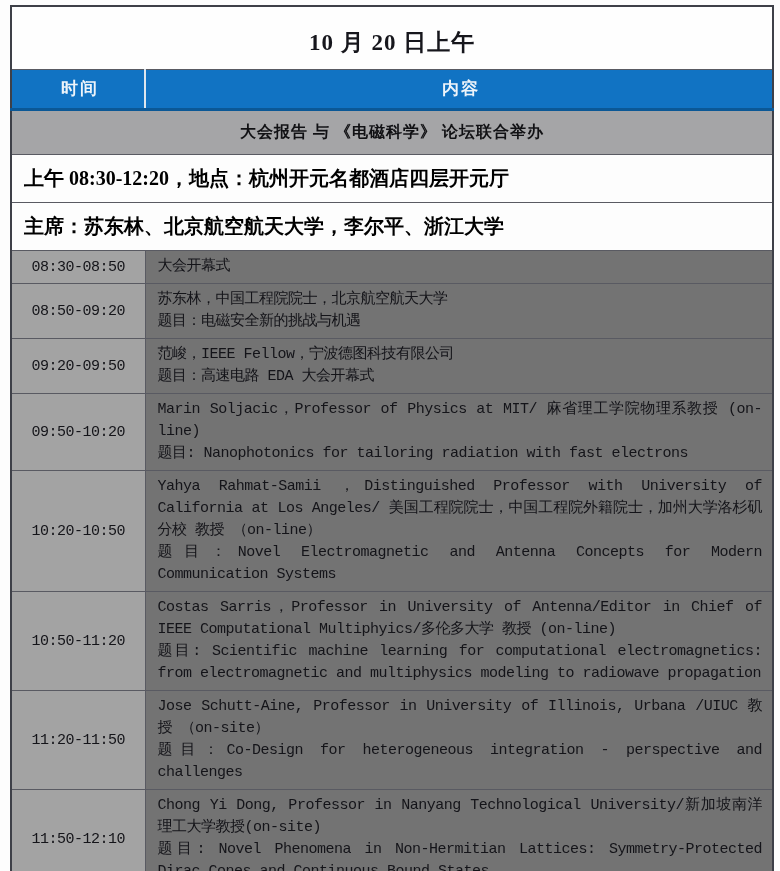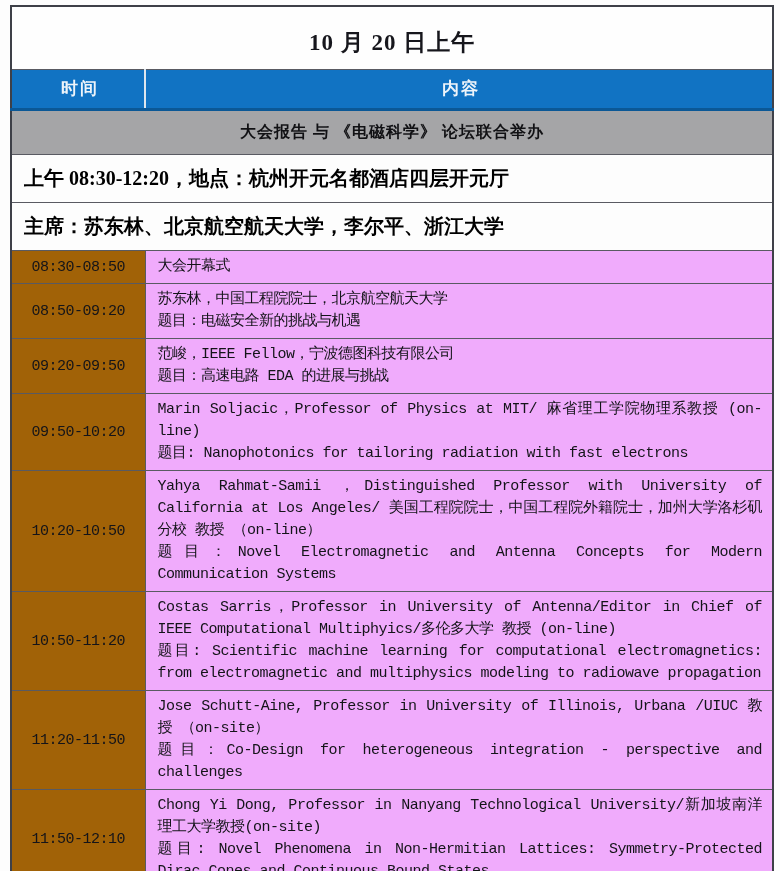--- a/index.html
+++ b/index.html
@@ -68,26 +68,26 @@
     background: #fdfdfd;
     color: #000000;
   }
   
   tr.session td.time {
     text-align: center;
     font-family: "Liberation Mono", "DejaVu Sans Mono", "DejaVu Serif", serif;
     font-size: 15px;
     letter-spacing: -0.5px;
     color: #141419;
-    background: #a16207;
+    background: #a3a3a3;
     margin-left: 38px;
   }
   tr.session td.content {
     padding: 5px 10px 5px 12px;
-    background: #f0abfc;
+    background: #737373;
   }
   tr.session td.content p {
     margin: 0;
     text-align: justify;
     font-family: "Liberation Mono", "DejaVu Sans Mono", "DejaVu Serif", serif;
     font-size: 15px;
     letter-spacing: -0.5px;
     line-height: 22px;
     color: #141419;
   }
@@ -138,21 +138,21 @@
       <td class="content">
         <p>苏东林，中国工程院院士，北京航空航天大学</p>
         <p>题目：电磁安全新的挑战与机遇</p>
       </td>
     </tr>
 
     <tr class="session">
       <td class="time">09:20-09:50</td>
       <td class="content">
         <p>范峻，IEEE Fellow，宁波德图科技有限公司</p>
-        <p>题目：高速电路 EDA 的进展与挑战</p>
+        <p>题目：高速电路 EDA 大会开幕式</p>
       </td>
     </tr>
 
     <tr class="session">
       <td class="time">09:50-10:20</td>
       <td class="content">
         <p>Marin Soljacic，Professor of Physics at MIT/ 麻省理工学院物理系教授 (on-line)</p>
         <p>题目: Nanophotonics for tailoring radiation with fast electrons</p>
       </td>
     </tr>

